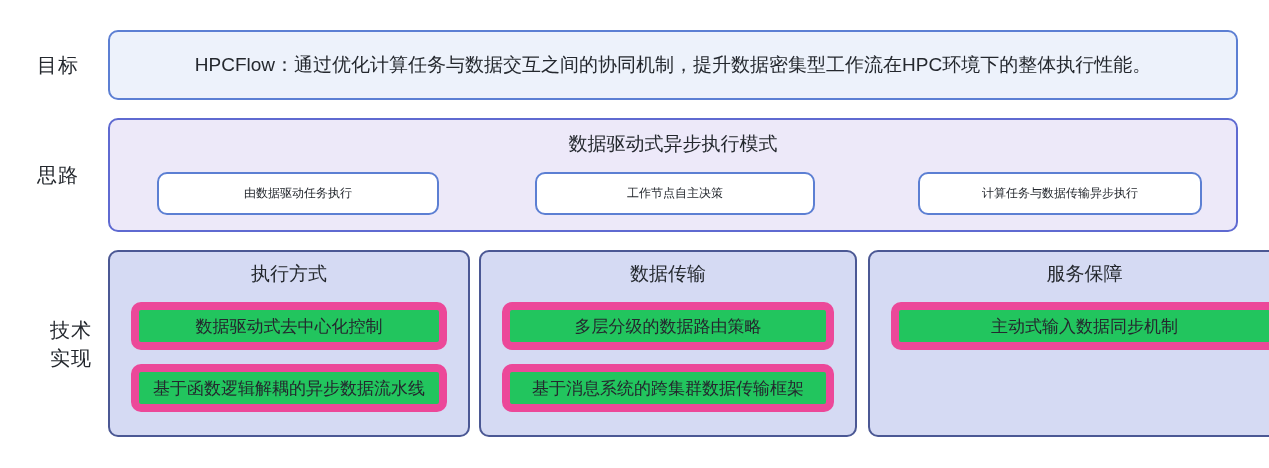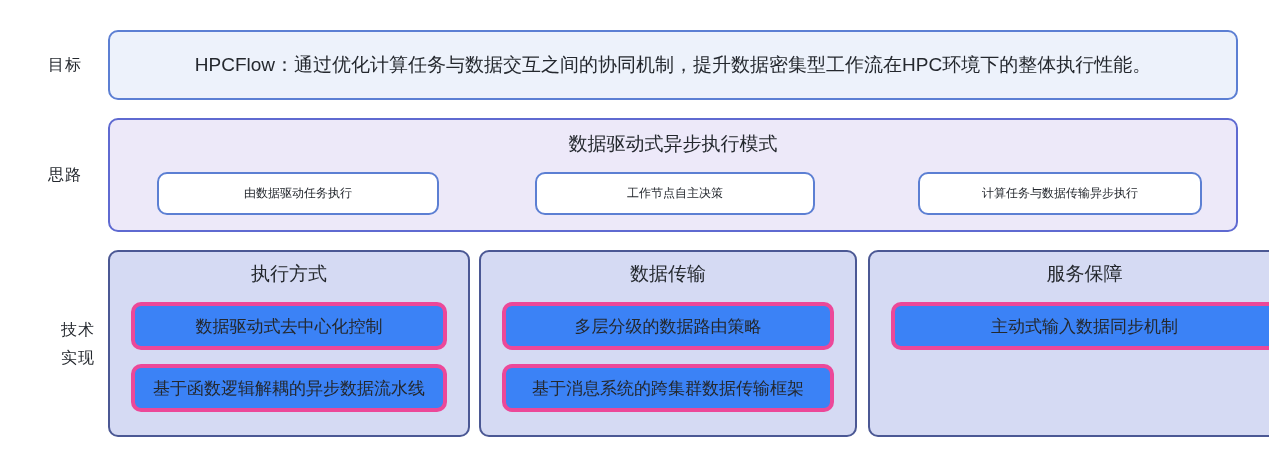--- a/index.html
+++ b/index.html
@@ -18,27 +18,27 @@
     position: relative;
     width: 1269px;
     height: 468px;
     background: #ffffff;
     overflow: hidden;
   }
 
   
   .band-label {
     position: absolute;
-    left: 15px;
+    left: 8px;
     width: 100px;
     display: flex;
     flex-direction: column;
     align-items: center;
     justify-content: center;
-    font-size: 16px;
+    font-size: 20px;
     line-height: 28px;
     color: #24282E;
     letter-spacing: 1px;
   }
   .band-label.goal    { top: 30px;  height: 70px;  }
   .band-label.approach{ top: 118px; height: 114px; }
   .band-label.impl    { top: 250px; height: 187px; padding-left: 13px; }
 
   
   .goal-box {
@@ -114,22 +114,22 @@
   .impl-group.g2 { width: 433px; }
   .impl-group-title {
     text-align: center;
     font-size: 19px;
     line-height: 27px;
   }
   .impl-item {
     margin-top: 14px;
     height: 48px;
     box-sizing: border-box;
-    background: #3b82f6;
-    border: 4px solid #ec4899;
+    background: #22c55e;
+    border: 8px solid #ec4899;
     border-radius: 10px;
     display: flex;
     align-items: center;
     justify-content: center;
     font-size: 17px;
     text-align: center;
   }
   .impl-item.first { margin-top: 15px; }
 </style>
 </head>

